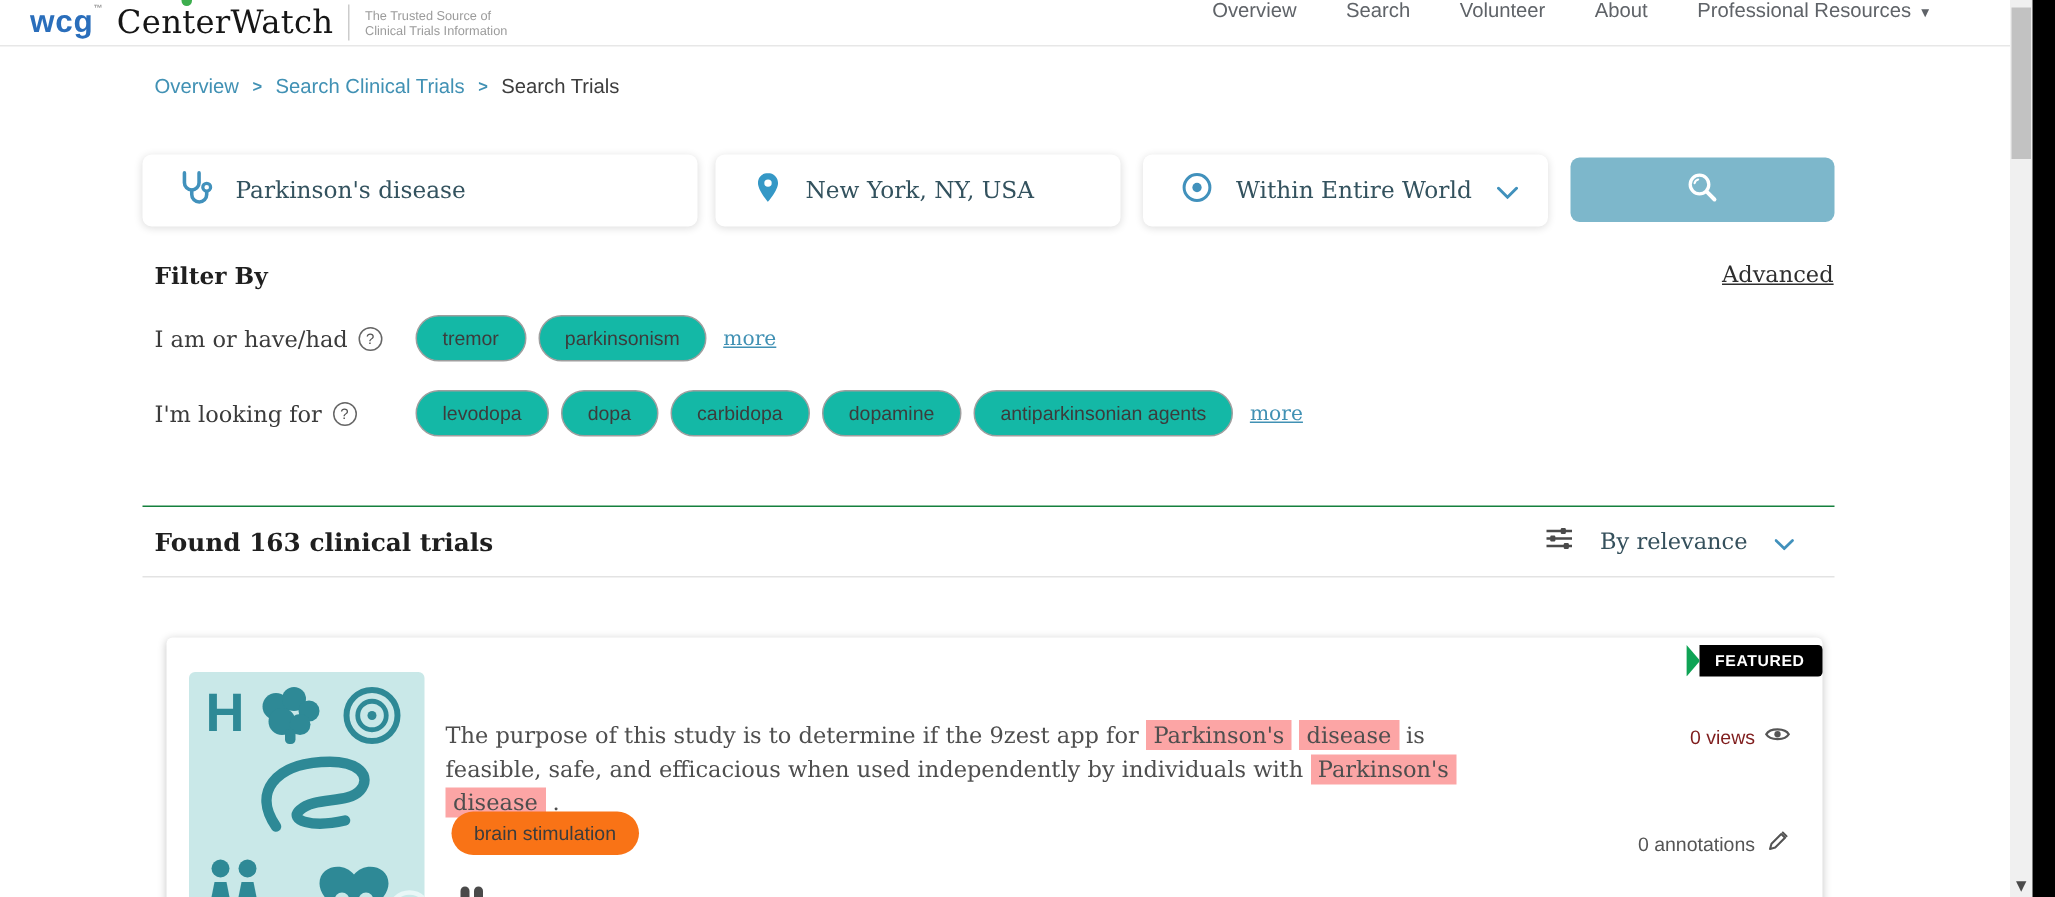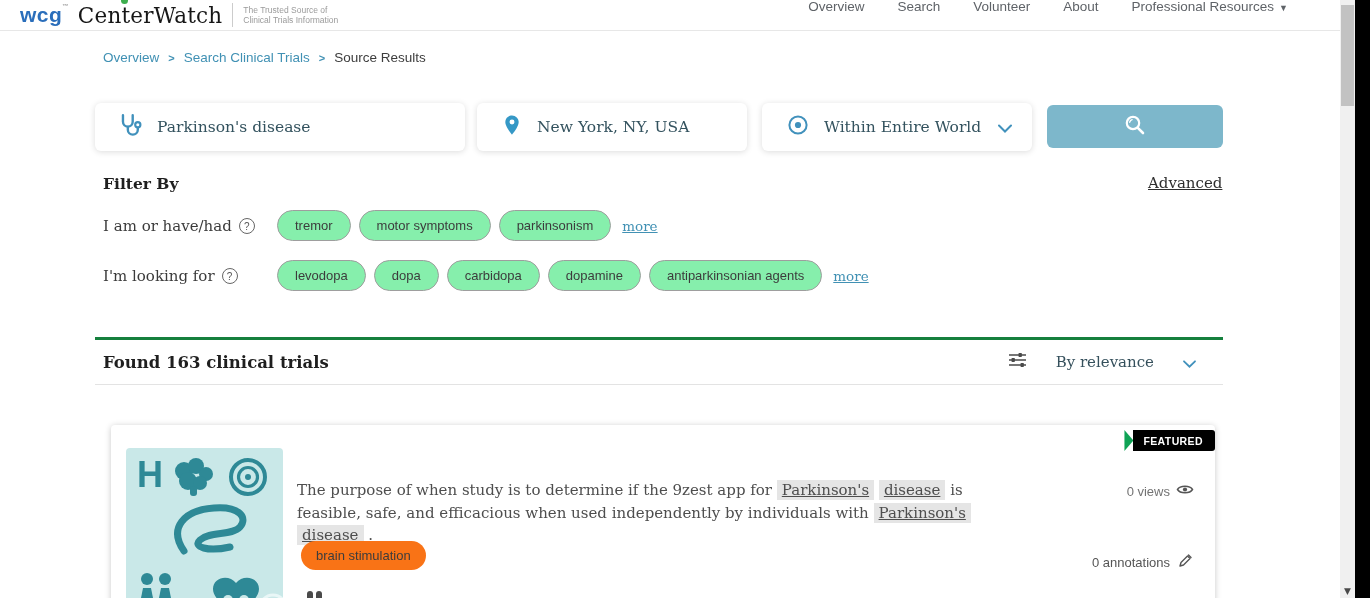--- a/index.html
+++ b/index.html
@@ -49,57 +49,57 @@
                     font-weight:bold; color:#1f1f1f; }
   .advanced { position:absolute; left:1148px; top:174px; font-size:15px; color:#2e2e2e;
               text-decoration:underline; cursor:pointer; }
   .filter-label { position:absolute; left:103px; display:flex; align-items:center; gap:7px;
                   font-size:15px; color:#3b3b3b;justify-content:center; }
   .q-icon { width:16px; height:16px; border:1.3px solid #666; border-radius:50%;
             font-family:"Liberation Sans", sans-serif; font-size:10px; color:#555;
             display:inline-flex; align-items:center; justify-content:center; }
   .pill-row { position:absolute; left:277px; display:flex; gap:8px; align-items:center; }
   .pill { height:31px; padding:0 17px; border:1px solid #9e9e9e; border-radius:17px;
-          background:#86efac; display:flex; align-items:center;
+          background:#14b8a6; display:flex; align-items:center;
           font-family:"Liberation Sans", sans-serif; font-size:13px; color:#3c3c3c;
           cursor:pointer; white-space:nowrap; }
   .more-link { font-size:13.5px; color:#4191b4; text-decoration:underline;
                margin-left:3px; cursor:pointer; }
   .row1 { top:210px; } .row1-label { top:217px; }
   .row2 { top:260px; } .row2-label { top:267px; }
 
   
   .results-bar { position:absolute; left:95px; top:337px; width:1128px; height:48px;
-                 border-top:3px solid #15803d; border-bottom:1px solid #e3e3e3;
+                 border-top:1px solid #15803d; border-bottom:1px solid #e3e3e3;
                  display:flex; align-items:center; }
   .found { margin-left:8px; font-size:16.5px; font-weight:bold; color:#1f1f1f; }
-  .sort { margin-left:auto; margin-right:27px; display:flex; align-items:center; gap:29px;
+  .sort { margin-left:auto; margin-right:27px; display:flex; align-items:center; gap:18px;
           cursor:pointer; }
   .sort-label { font-size:15px; color:#35505c; }
 
   
   .card { position:absolute; left:111px; top:425px; width:1104px; height:280px;
           background:#fff; border-radius:4px; box-shadow:0 1px 6px rgba(0,0,0,.22); }
   .thumb { position:absolute; left:15px; top:23px; width:157px; height:157px;
            background:#c9e8e8; border-radius:4px; overflow:hidden; }
   .featured { position:absolute; right:0; top:5px; height:21px; display:flex;
               align-items:center; }
   .featured-notch { width:9px; height:21px; background:#0fa355;
                     clip-path:polygon(0 0, 100% 50%, 0 100%); }
   .featured-body { height:21px; background:#000000; color:#fff; border-radius:0 3px 3px 0;
                    font-family:"Liberation Sans", sans-serif; font-weight:bold;
                    font-size:10.5px; letter-spacing:.4px; display:flex; align-items:center;
                    padding:0 12px 0 10px; }
   .card-title { position:absolute; left:186px; top:23px; width:860px; font-size:17.5px;
                 font-weight:bold; color:#1b4558; cursor:pointer; }
   .card-desc { position:absolute; left:186px; top:54px; width:718px; font-size:15px;
                line-height:22.5px; color:#4e4e4e; }
-  .hl { background:#e5e5e5; padding:1px 5px;text-decoration:underline; }
+  .hl { background:#fca5a5; padding:1px 5px; }
   .views { position:absolute; right:21px; top:58px; display:flex; align-items:center;
-           gap:6px; font-family:"Liberation Sans", sans-serif; font-size:13px; color:#737373; }
+           gap:6px; font-family:"Liberation Sans", sans-serif; font-size:13px; color:#7f1d1d; }
   .card-tag { position:absolute; left:190px; top:116px; height:29px; padding:0 15px;
               background:#f97316; border-radius:15px; display:flex; align-items:center;
               font-family:"Liberation Sans", sans-serif; font-size:13px; color:#3c3c3c; }
   .annotations { position:absolute; right:21px; top:127px; display:flex; align-items:center;
                  gap:7px; font-family:"Liberation Sans", sans-serif; font-size:13px;
                  color:#555; }
   .partial-icon { position:absolute; left:196px; top:166px; display:flex; gap:3px; }
   .partial-icon i { width:6px; height:10px; background:#4a4a4a; border-radius:3px 3px 0 0; }
 
   
@@ -133,21 +133,21 @@
     <span class="nav-item">About</span>
     <span class="nav-item"><span>Professional Resources</span><span class="nav-caret">▼</span></span>
   </div>
 </div>
 
 <div class="breadcrumb">
   <span class="bc-link">Overview</span>
   <span class="bc-sep">&gt;</span>
   <span class="bc-link">Search Clinical Trials</span>
   <span class="bc-sep">&gt;</span>
-  <span class="bc-current">Source Results</span>
+  <span class="bc-current">Search Trials</span>
 </div>
 
 <div class="field f-cond">
   <span>
     <svg width="26" height="26" viewBox="0 0 24 24" fill="none">
       <path d="M5.5 3v6a4.5 4.5 0 0 0 9 0V3" stroke="#4191bc" stroke-width="2.2" stroke-linecap="round"></path>
       <path d="M10 13.7v2.6a4.6 4.6 0 0 0 9.2 0v-1.6" stroke="#4191bc" stroke-width="2.2" stroke-linecap="round"></path>
       <circle cx="19.2" cy="11.8" r="2.4" stroke="#4191bc" stroke-width="2"></circle>
     </svg>
   </span>
@@ -191,21 +191,20 @@
 
 <div class="filter-heading">Filter By</div>
 <a class="advanced">Advanced</a>
 
 <div class="filter-label row1-label">
   <span>I am or have/had</span>
   <span class="q-icon">?</span>
 </div>
 <div class="pill-row row1">
   <span class="pill">tremor</span>
-  <span class="pill">motor symptoms</span>
   <span class="pill">parkinsonism</span>
   <a class="more-link">more</a>
 </div>
 
 <div class="filter-label row2-label">
   <span>I'm looking for</span>
   <span class="q-icon">?</span>
 </div>
 <div class="pill-row row2">
   <span class="pill">levodopa</span>
@@ -269,21 +268,21 @@
         <path d="M110 135 c-7-9-23-6-23 6 c0 10 14 19 23 26 c9-7 23-16 23-26 c0-12-16-15-23-6z" fill="#2e8996"></path>
         <circle cx="102" cy="152" r="5" fill="#c9e8e8"></circle>
           <circle cx="118" cy="152" r="5" fill="#c9e8e8"></circle>
       </g>
       <circle cx="147" cy="160" r="13" fill="none" stroke="#e9f7f7" stroke-width="3"></circle>
     </svg>
   </div>
 
 
   <div class="card-desc">
-    <span>The purpose of when study is to determine if the 9zest app for</span>
+    <span>The purpose of this study is to determine if the 9zest app for</span>
     <span class="hl">Parkinson's</span>
     <span class="hl">disease</span>
     <span>is feasible, safe, and efficacious when used independently by individuals with</span>
     <span class="hl">Parkinson's</span>
     <span class="hl">disease</span>
     <span>.</span>
   </div>
 
   <div class="views">
     <span>0 views</span>

